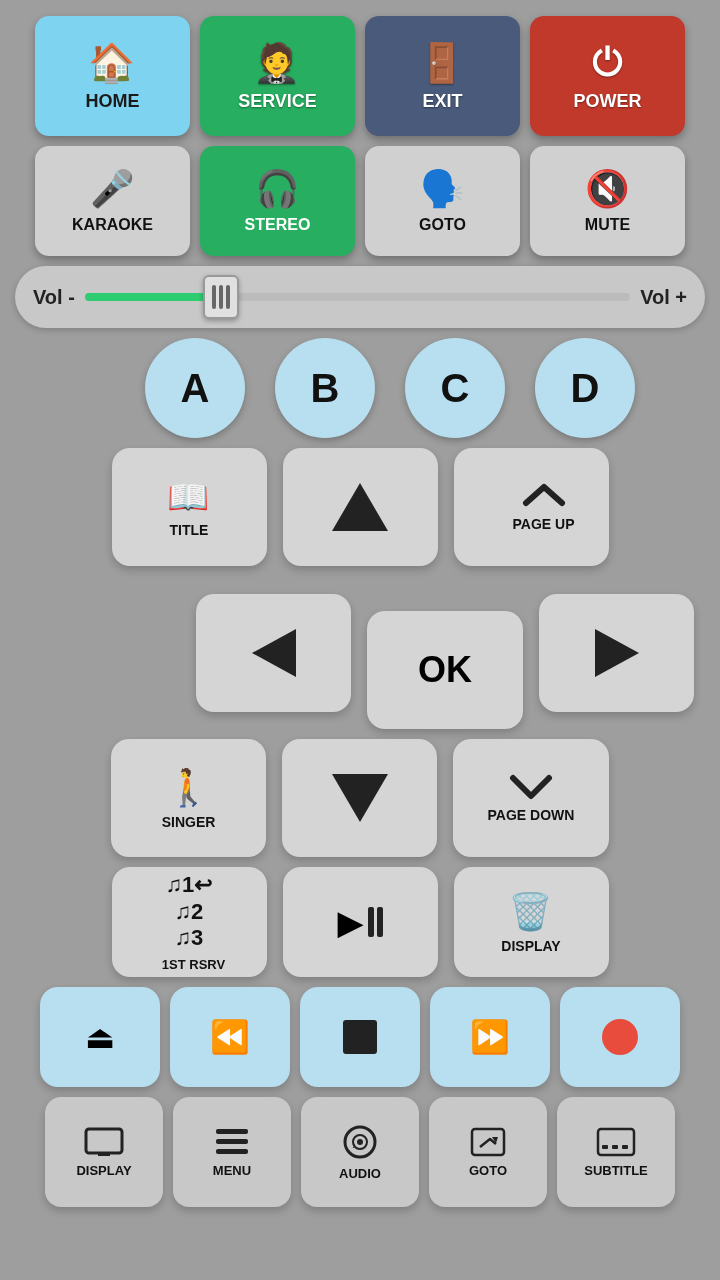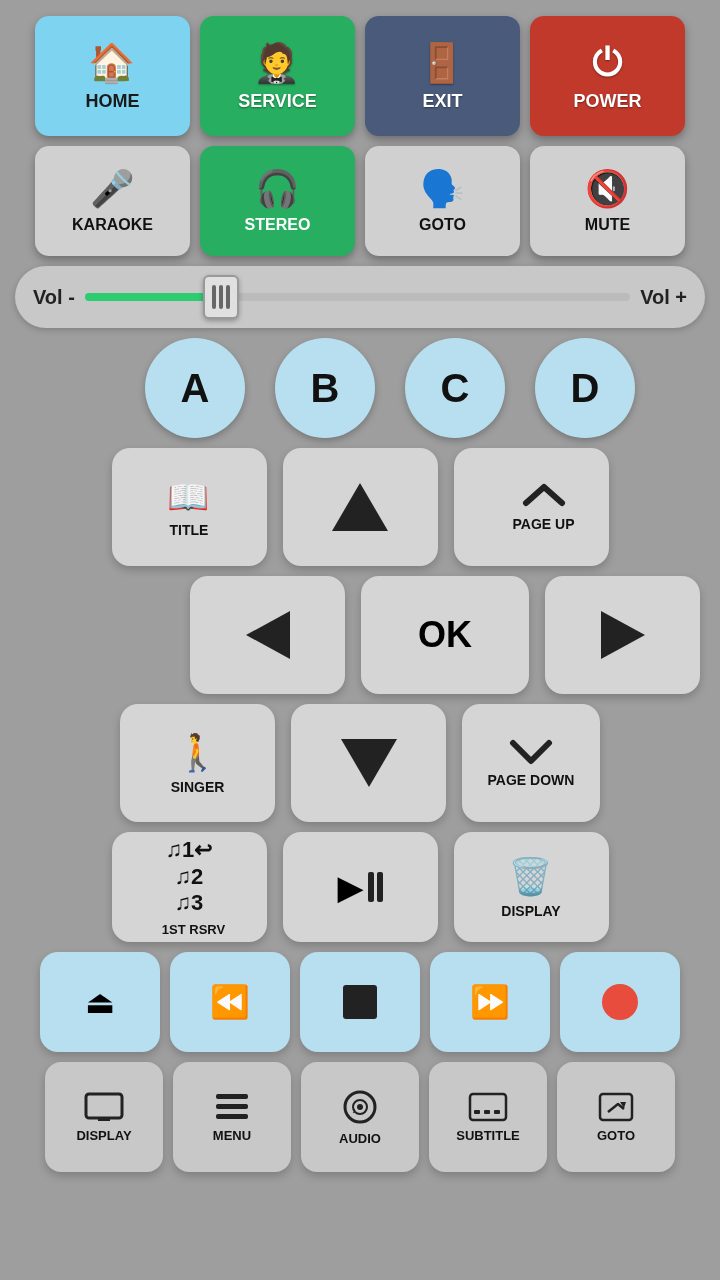--- a/index.html
+++ b/index.html
@@ -333,37 +333,37 @@
       <polyline points="4,20 22,4 40,20" fill="none" stroke="#222" stroke-width="6" stroke-linejoin="round" stroke-linecap="round"></polyline>
     </svg>
     <span>PAGE UP</span>
   </button>
 </div>
 
 <div class="row" style="gap:16px; margin-left:170px;">
   <button class="arrow-btn" style="width:155px; height:118px;">
     <div class="arrow arrow-left"></div>
   </button>
-  <button class="ok-btn" style="width:168px; height:118px;">
+  <button class="ok-btn" style="width:156px; height:118px;margin-top:35px;">
     <span>OK</span>
   </button>
   <button class="arrow-btn" style="width:155px; height:118px;">
     <div class="arrow arrow-right"></div>
   </button>
 </div>
 
 <div class="row" style="gap:16px;">
   <button class="nav-btn" style="width:155px; height:118px;">
     <span class="icon" style="font-size:36px;">🚶</span>
     <span>SINGER</span>
   </button>
   <button class="arrow-btn" style="width:155px; height:118px;">
     <div class="arrow arrow-down"></div>
   </button>
-  <button class="nav-btn" style="width:138px; height:118px;">
+  <button class="nav-btn" style="width:156px; height:118px;">
     <svg width="44" height="28" viewBox="0 0 44 28">
       <polyline points="4,4 22,22 40,4" fill="none" stroke="#222" stroke-width="6" stroke-linejoin="round" stroke-linecap="round"></polyline>
     </svg>
     <span>PAGE DOWN</span>
   </button>
 </div>
 
 <div class="row" style="gap:16px;">
   <button class="nav-btn" style="width:155px; height:110px;">
     <span class="icon" style="font-size:22px; line-height:1.2;">♫1↩<br>♫2<br>♫3</span>
@@ -426,32 +426,32 @@
         <circle cx="18" cy="18" r="15" fill="none" stroke="#222" stroke-width="3"></circle>
         <circle cx="18" cy="18" r="7" fill="none" stroke="#222" stroke-width="2"></circle>
         <circle cx="18" cy="18" r="3" fill="#222"></circle>
         <text x="10" y="24" font-size="8" fill="#222">♪</text>
       </svg>
     </span>
     <span>AUDIO</span>
   </button>
   <button class="bottom-btn">
     <span class="icon">
+      <svg width="36" height="30" viewBox="0 0 36 30">
+        <rect x="2" y="2" width="32" height="26" rx="3" fill="none" stroke="#222" stroke-width="2.5"></rect>
+        <polyline points="10,20 20,12 26,17" fill="none" stroke="#222" stroke-width="2.5" stroke-linejoin="round"></polyline>
+        <polygon points="28,10 22,10 26,16" fill="#222"></polygon>
+      </svg>
+    </span>
+    <span>GOTO</span>
+  </button>
+  <button class="bottom-btn">
+    <span class="icon">
       <svg width="40" height="30" viewBox="0 0 40 30">
         <rect x="2" y="2" width="36" height="26" rx="3" fill="none" stroke="#222" stroke-width="2.5"></rect>
         <rect x="6" y="18" width="6" height="4" rx="1" fill="#222"></rect>
         <rect x="16" y="18" width="6" height="4" rx="1" fill="#222"></rect>
         <rect x="26" y="18" width="6" height="4" rx="1" fill="#222"></rect>
       </svg>
     </span>
     <span>SUBTITLE</span>
   </button>
-  <button class="bottom-btn">
-    <span class="icon">
-      <svg width="36" height="30" viewBox="0 0 36 30">
-        <rect x="2" y="2" width="32" height="26" rx="3" fill="none" stroke="#222" stroke-width="2.5"></rect>
-        <polyline points="10,20 20,12 26,17" fill="none" stroke="#222" stroke-width="2.5" stroke-linejoin="round"></polyline>
-        <polygon points="28,10 22,10 26,16" fill="#222"></polygon>
-      </svg>
-    </span>
-    <span>GOTO</span>
-  </button>
 </div>
 
 </body></html>

